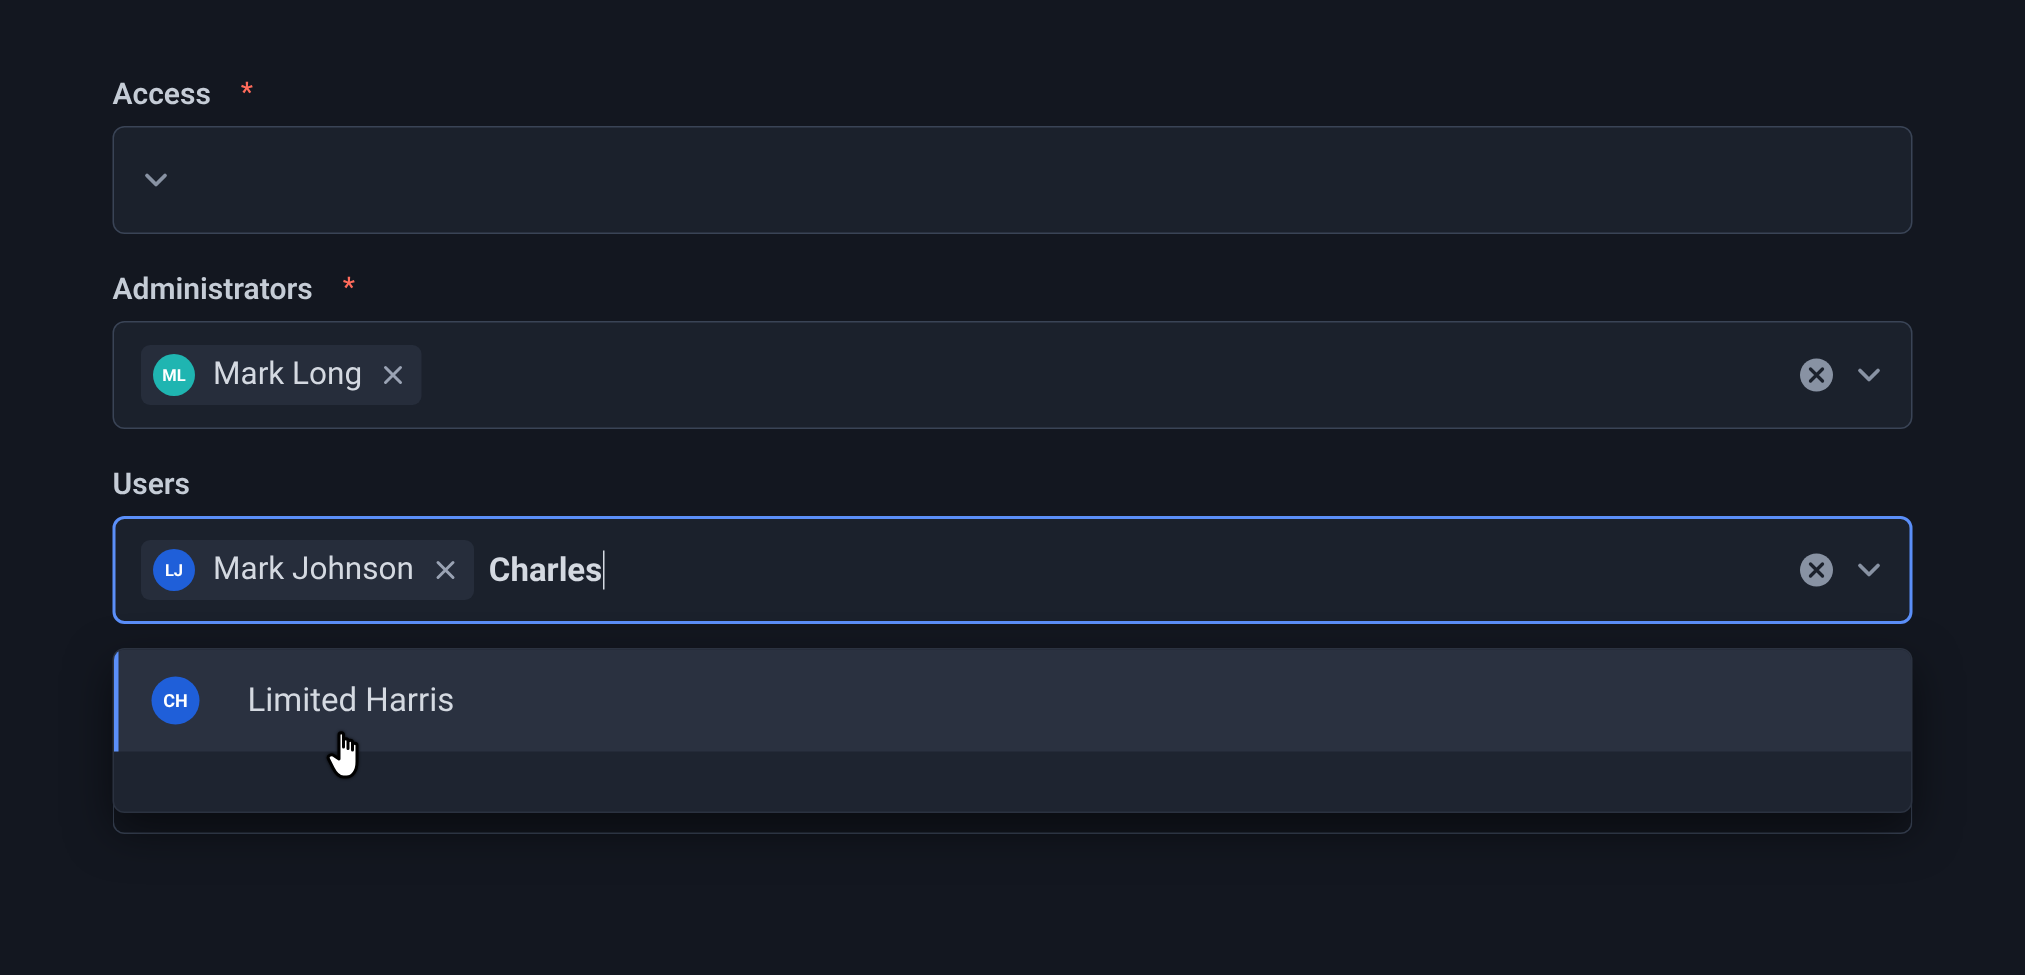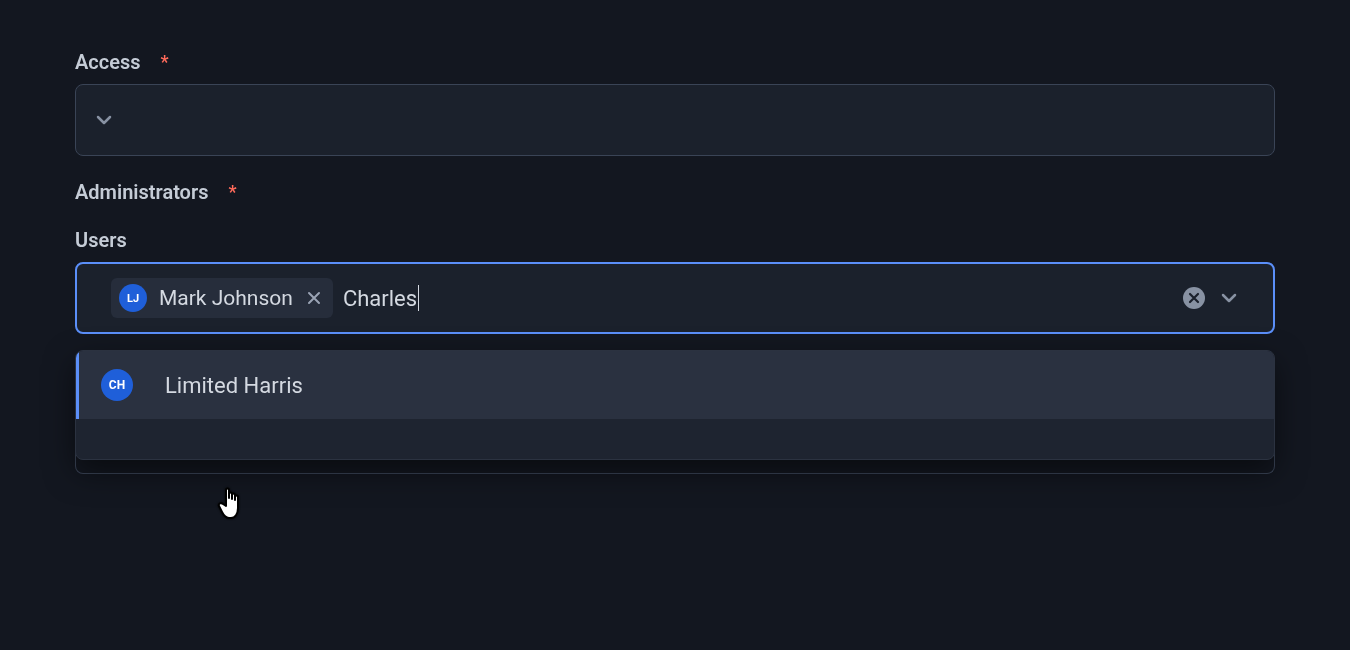--- a/index.html
+++ b/index.html
@@ -38,21 +38,21 @@
     border-radius: 8px;
     display: flex;
     align-items: center;
     padding: 14px 18px;
     min-height: 72px;
     gap: 14px;
     position: relative;
   }
   .control.focused {
     border: 2px solid #5b8ff9;
-    padding: 13px 34px;
+    padding: 13px 17px;
   }
   .control-left {
     display: flex;
     align-items: center;
     flex: 1;
     gap: 10px;
     flex-wrap: wrap;
   }
   .control-right {
     display: flex;
@@ -119,20 +119,21 @@
     font-size: 18px;
     cursor: pointer;
     padding: 0 2px;
     display:flex; align-items:center; justify-content:center;
   }
   .chip-remove svg { width: 14px; height: 14px; }
   .caret-wrap {
     position: relative;
     display: inline-flex;
     align-items: center;
+    font-weight: bold;
   }
   .typed {
     font-size: 22px;
     color: #d4d9e1;
   }
   .caret {
     width: 1px;
     height: 26px;
     background: #d4d9e1;
     margin-left: 1px;
@@ -209,20 +210,45 @@
         </span>
       </div>
     </div>
   </div>
 
   <div class="field">
     <div class="label">
       <span>Administrators</span>
       <span class="required">*</span>
     </div>
+    <div class="control">
+      <div class="control-left">
+        <div class="chip">
+          <div class="avatar teal">ML</div>
+          <span class="chip-name">Mark Long</span>
+          <span class="chip-remove">
+            <svg viewBox="0 0 14 14">
+                <path d="M2 2 L12 12 M12 2 L2 12" stroke="#9aa3b4" stroke-width="2" stroke-linecap="round"></path>
+              </svg>
+          </span>
+        </div>
+      </div>
+      <div class="control-right">
+        <span class="clear-btn">
+          <svg viewBox="0 0 12 12">
+              <path d="M2 2 L10 10 M10 2 L2 10" stroke="#1b212c" stroke-width="2.2" stroke-linecap="round"></path>
+            </svg>
+        </span>
+        <span class="chevron">
+          <svg viewBox="0 0 20 20" width="20" height="20">
+              <path d="M4 7 L10 13 L16 7" stroke="#8892a3" stroke-width="2.5" fill="none" stroke-linecap="round" stroke-linejoin="round"></path>
+            </svg>
+        </span>
+      </div>
+    </div>
   </div>
 
   <div class="field" style="position:relative;">
     <div class="label">
       <span>Users</span>
     </div>
     <div class="control focused">
       <div class="control-left">
         <div class="chip">
           <div class="avatar blue">LJ</div>

